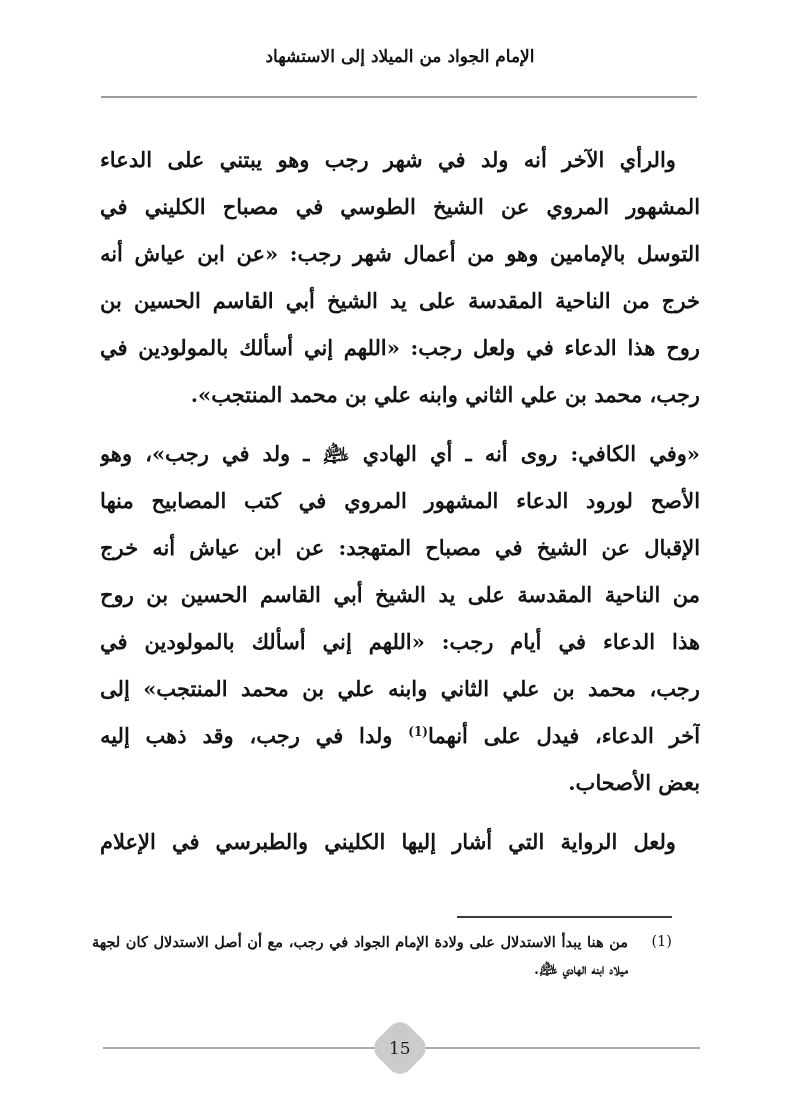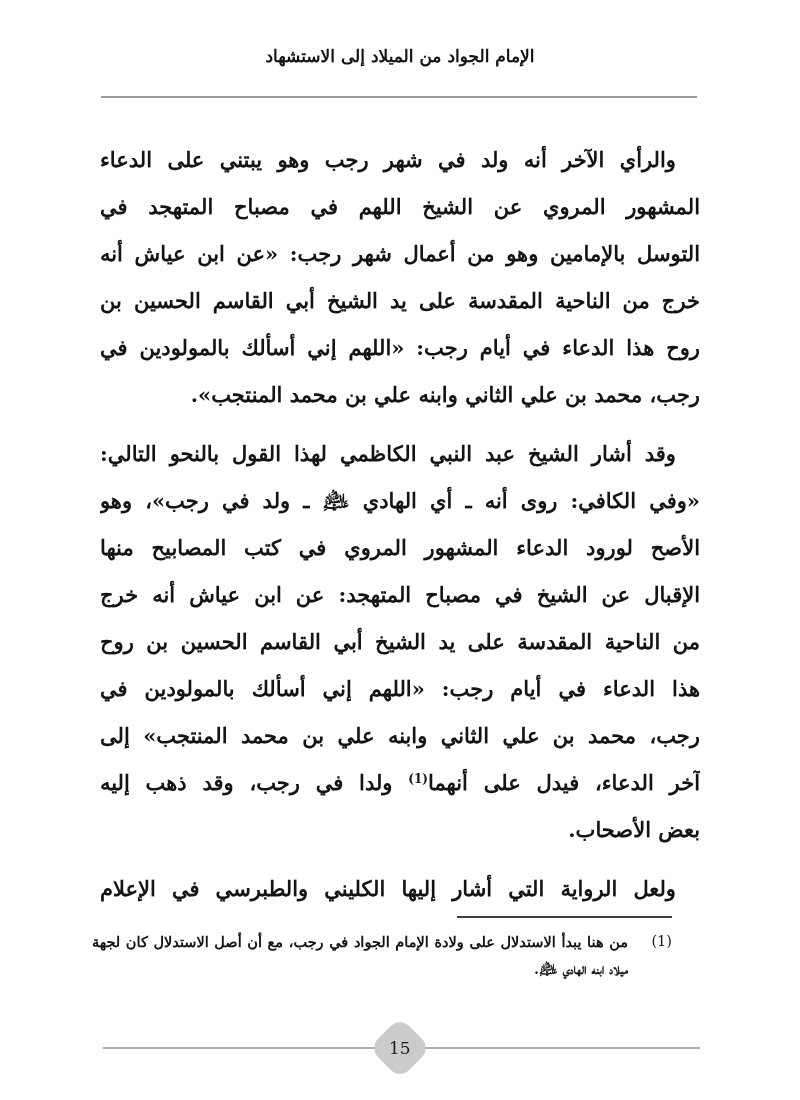--- a/index.html
+++ b/index.html
@@ -86,29 +86,28 @@
 
 <div class="page">
 
   <h1 class="running-head">الإمام الجواد من الميلاد إلى الاستشهاد</h1>
   <div class="header-rule"></div>
 
   <main class="body-text">
 
     <section class="para">
       <div class="line first">والرأي الآخر أنه ولد في شهر رجب وهو يبتني على الدعاء</div>
-      <div class="line">المشهور المروي عن الشيخ اللهم في مصباح المتهجد في</div>
+      <div class="line">المشهور المروي عن الشيخ الطوسي في مصباح الكليني في</div>
       <div class="line">التوسل بالإمامين وهو من أعمال شهر رجب: «عن ابن عياش أنه</div>
       <div class="line">خرج من الناحية المقدسة على يد الشيخ أبي القاسم الحسين بن</div>
-      <div class="line">روح هذا الدعاء في أيام رجب: «اللهم إني أسألك بالمولودين في</div>
+      <div class="line">روح هذا الدعاء في ولعل رجب: «اللهم إني أسألك بالمولودين في</div>
       <div class="line last">رجب، محمد بن علي الثاني وابنه علي بن محمد المنتجب».</div>
     </section>
 
     <section class="para">
-      <div class="line first">وقد أشار الشيخ عبد النبي الكاظمي لهذا القول بالنحو التالي:</div>
       <div class="line">«وفي الكافي: روى أنه ـ أي الهادي ﵇ ـ ولد في رجب»، وهو</div>
       <div class="line">الأصح لورود الدعاء المشهور المروي في كتب المصابيح منها</div>
       <div class="line">الإقبال عن الشيخ في مصباح المتهجد: عن ابن عياش أنه خرج</div>
       <div class="line">من الناحية المقدسة على يد الشيخ أبي القاسم الحسين بن روح</div>
       <div class="line">هذا الدعاء في أيام رجب: «اللهم إني أسألك بالمولودين في</div>
       <div class="line">رجب، محمد بن علي الثاني وابنه علي بن محمد المنتجب» إلى</div>
       <div class="line"><span>آخر الدعاء، فيدل على أنهما</span><sup class="fnref">(1)</sup><span> ولدا في رجب، وقد ذهب إليه</span></div>
       <div class="line last">بعض الأصحاب.</div>
     </section>
 

